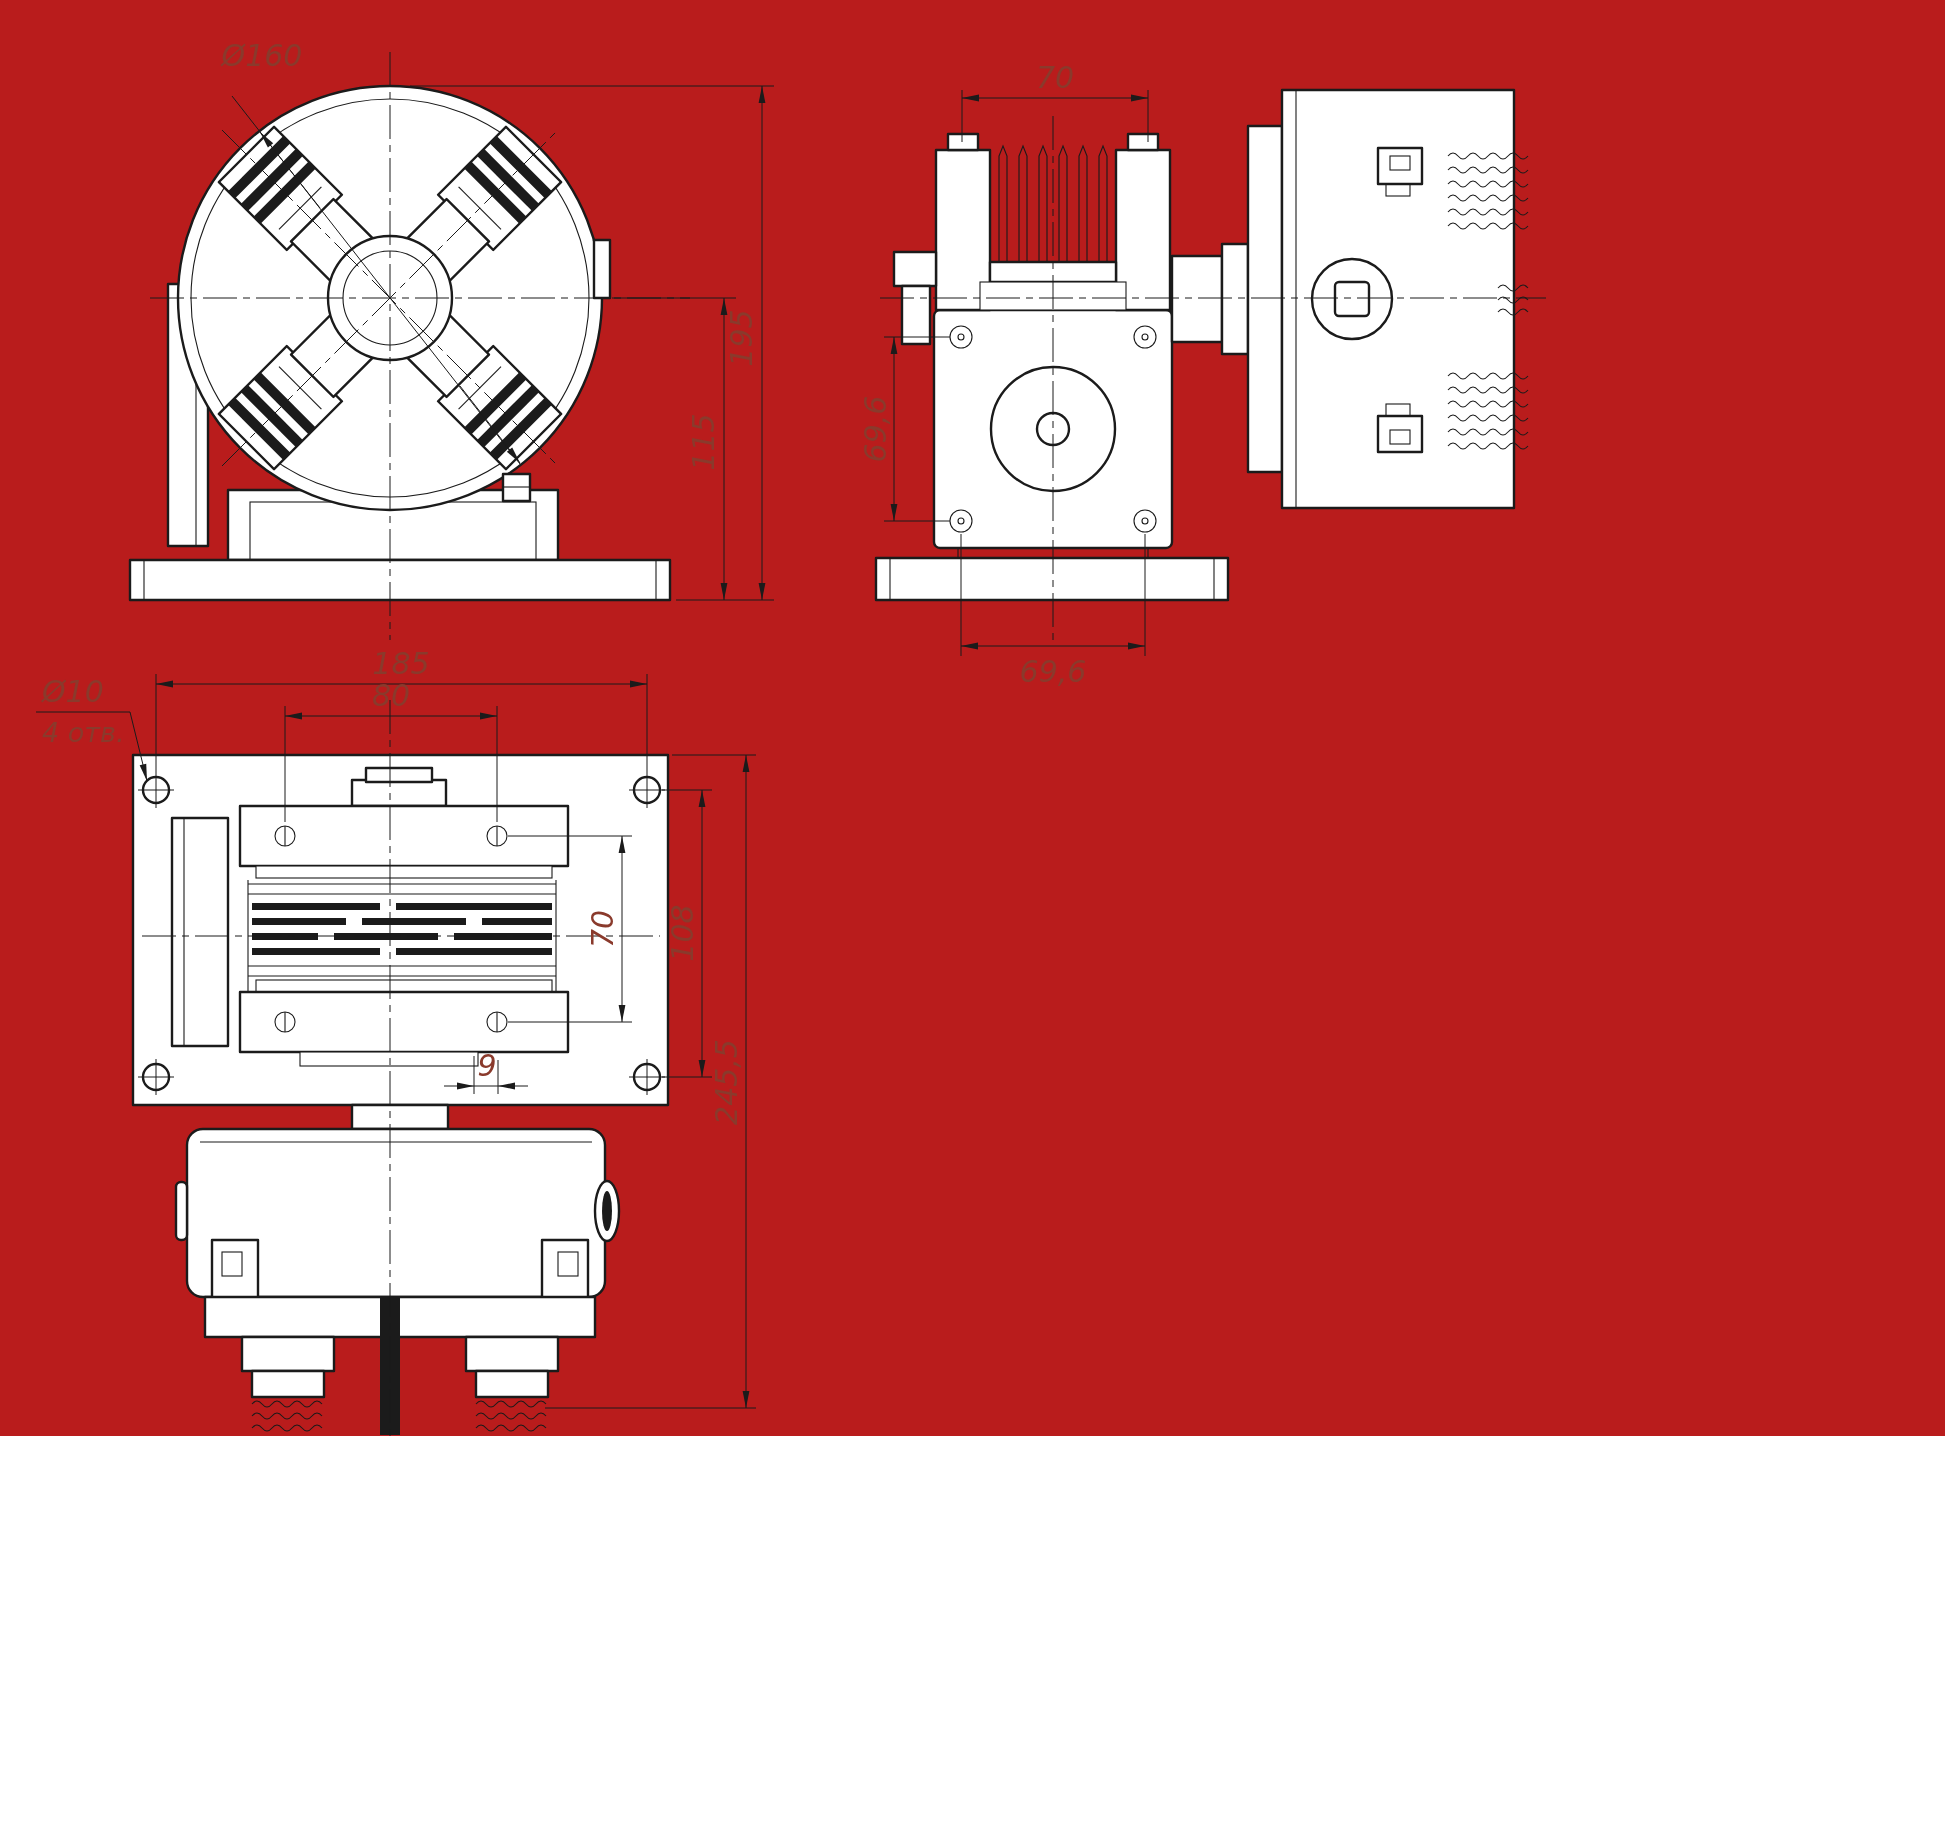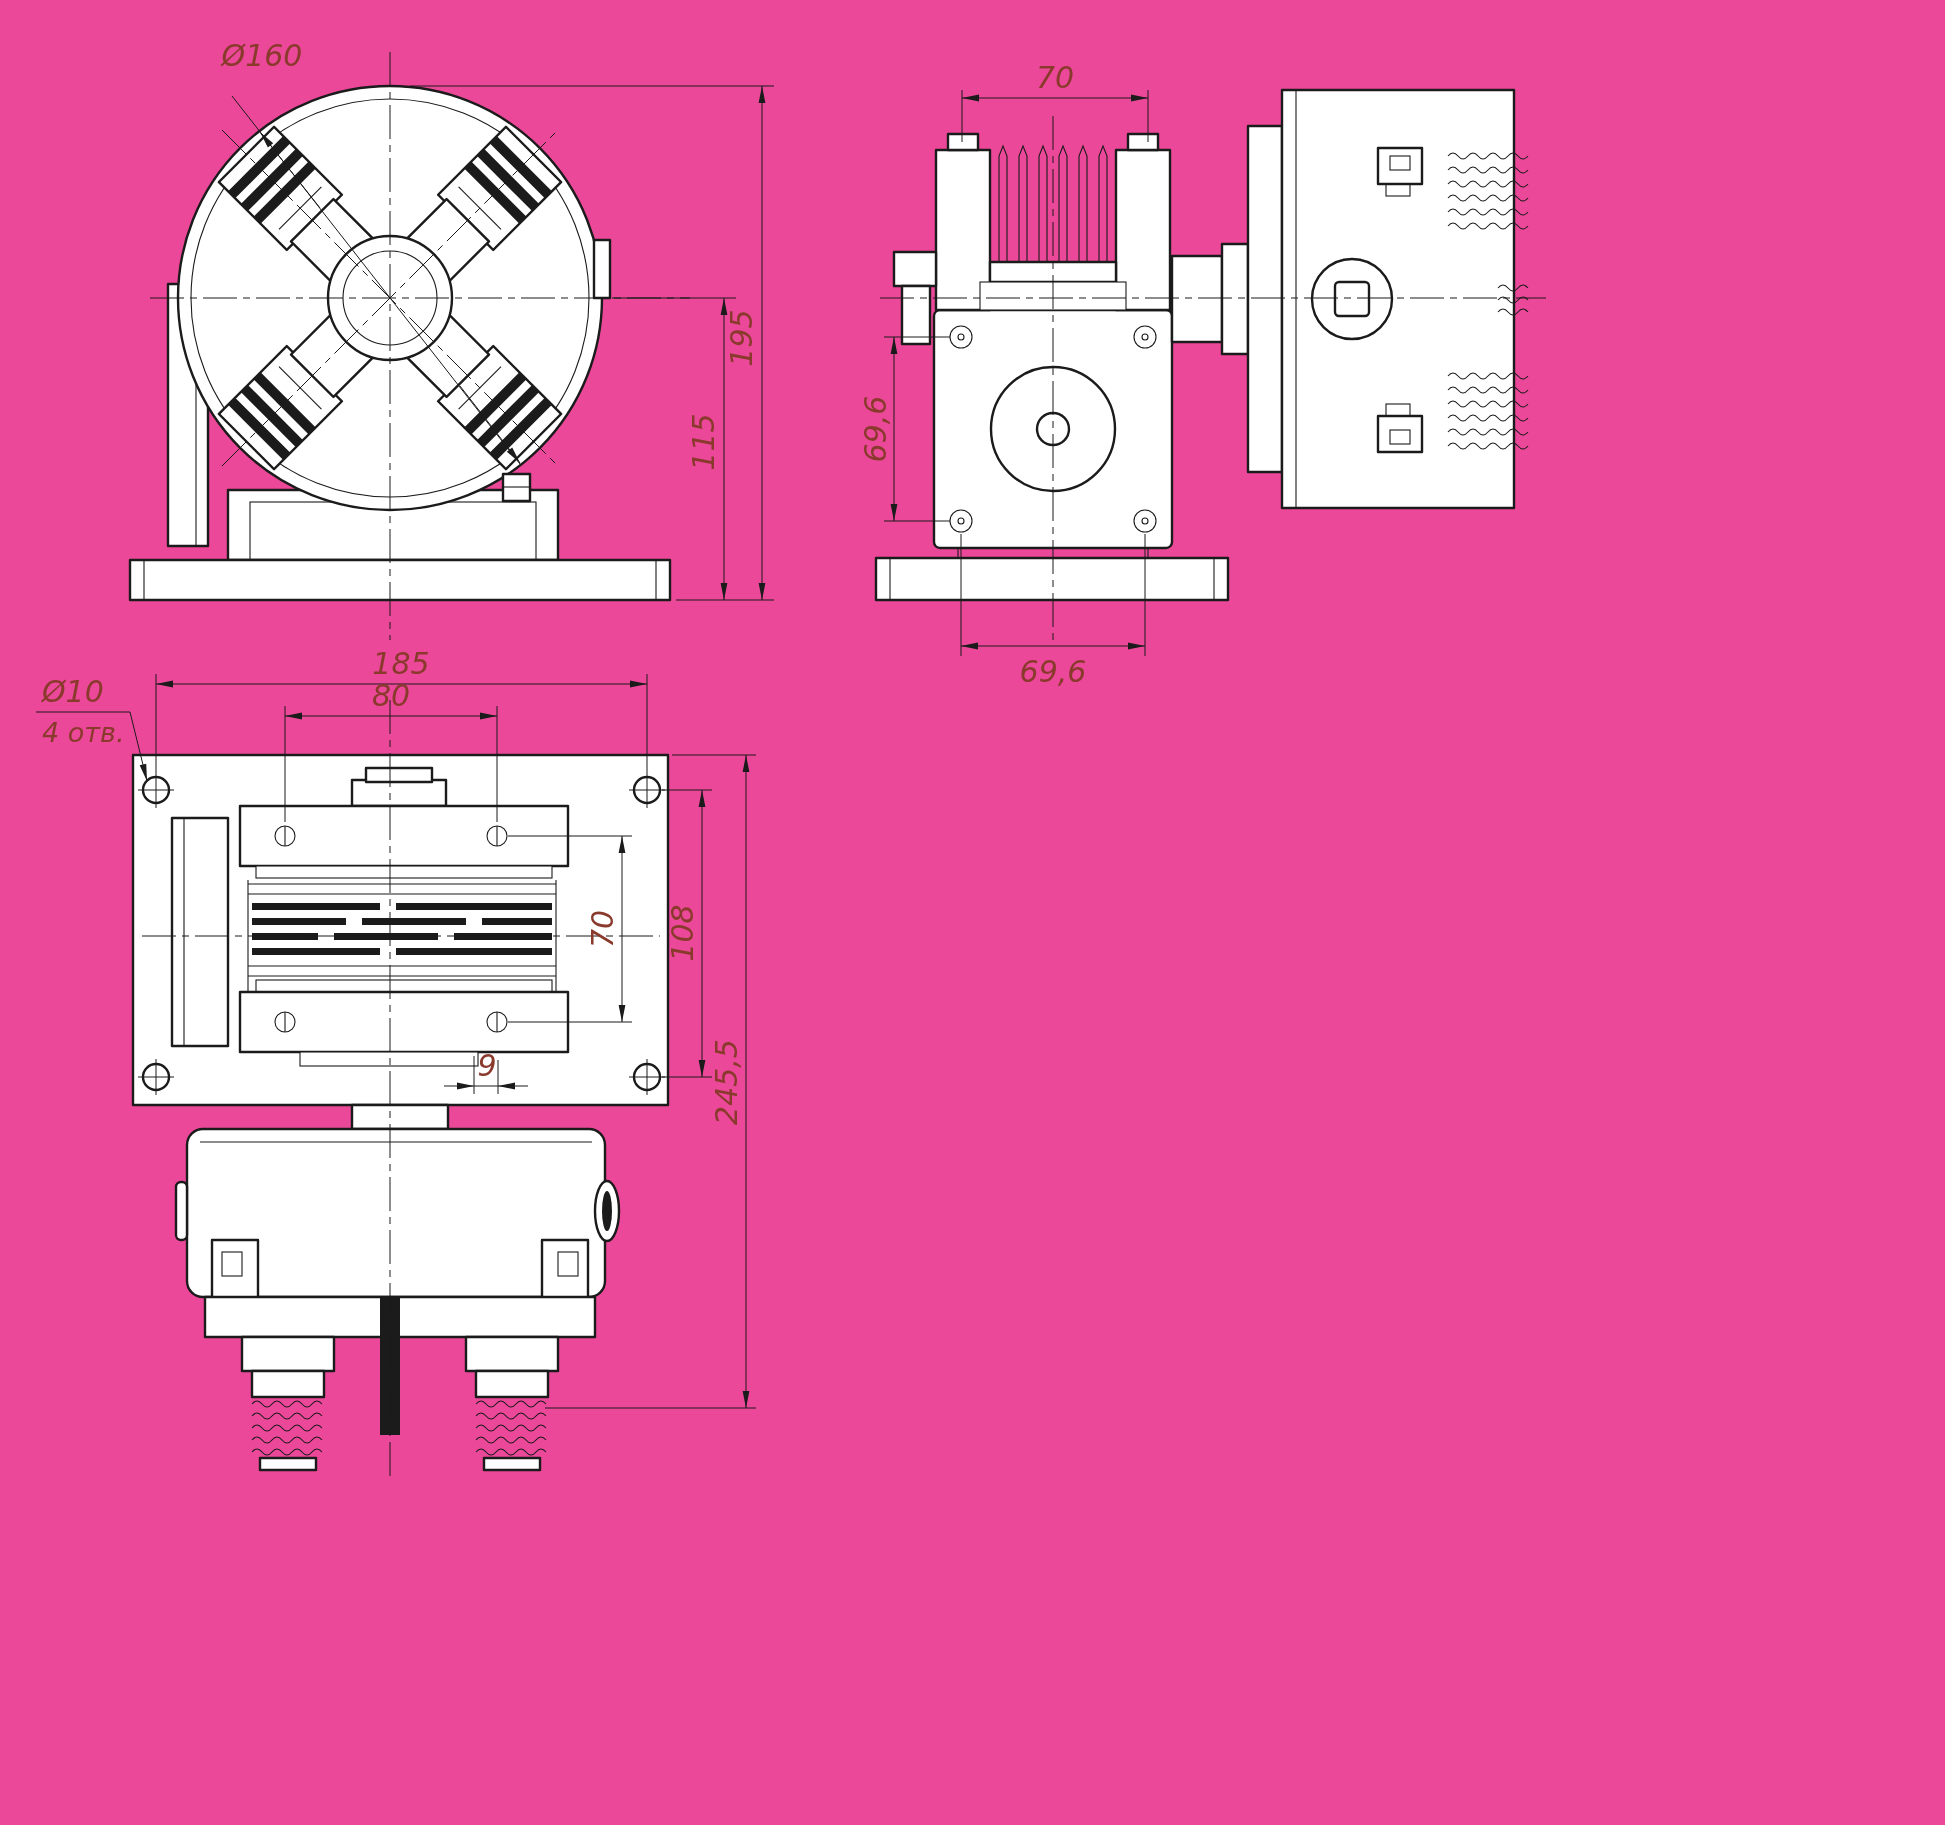--- a/index.html
+++ b/index.html
@@ -1,16 +1,16 @@
 <!DOCTYPE html>
 <html><head>
 <meta charset="utf-8">
 <style>
   html,body{margin:0;padding:0;background:#ffffff;}
-  .sheet{position:relative;width:1945px;height:1825px;background:#ec4899;overflow:hidden;}
+  .sheet{position:relative;width:1945px;height:1436px;background:#b91c1c;overflow:hidden;}
   svg{display:block;}
   .thick{fill:none;stroke:#1b1b1b;stroke-width:2.4;stroke-linejoin:round;stroke-linecap:round;}
   .thin{fill:none;stroke:#1b1b1b;stroke-width:1.1;}
   .dim{fill:none;stroke:#1b1b1b;stroke-width:1;}
   .cl{fill:none;stroke:#1b1b1b;stroke-width:1;stroke-dasharray:34 6 7 6;}
   .solid{fill:#ffffff;}
   .bar{fill:#1b1b1b;stroke:none;}
   .dtxt{font:italic 30px "DejaVu Sans", sans-serif;fill:#8a3a2c;}
   .dtxt.small{font-size:27px;}
 </style>

